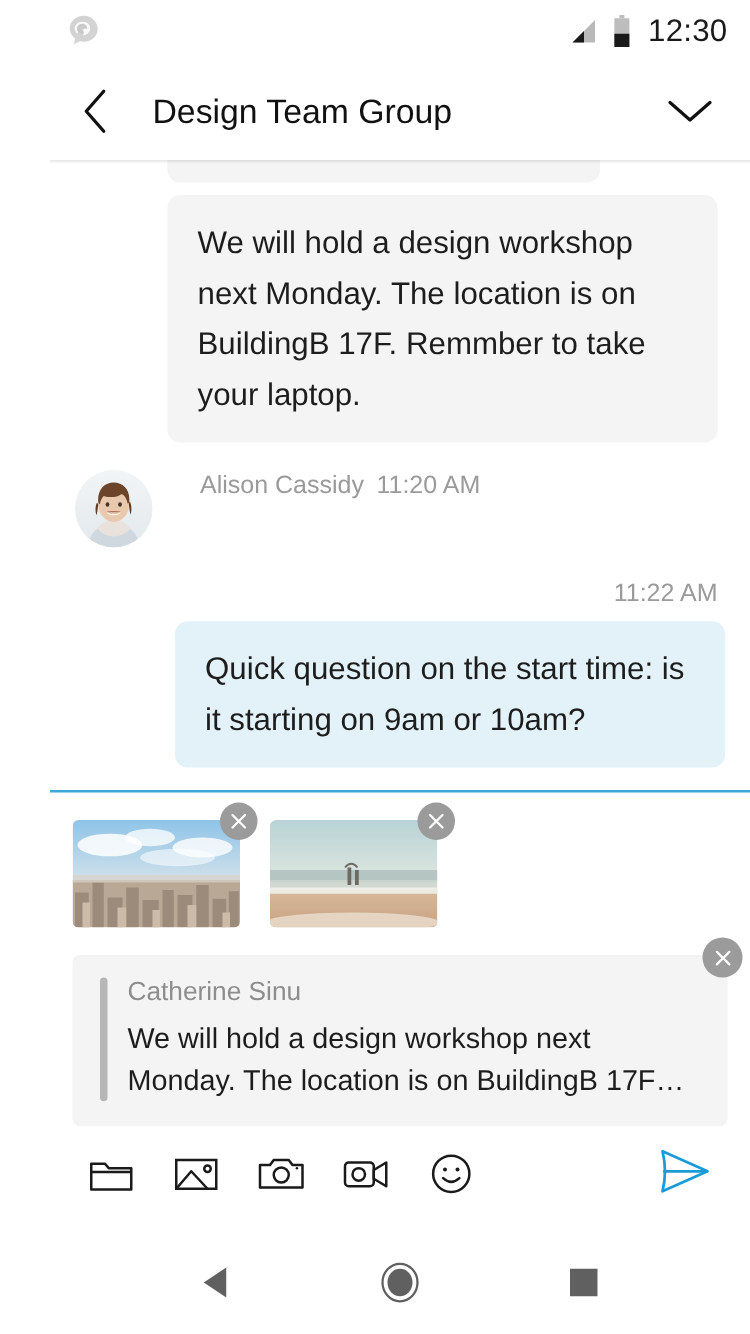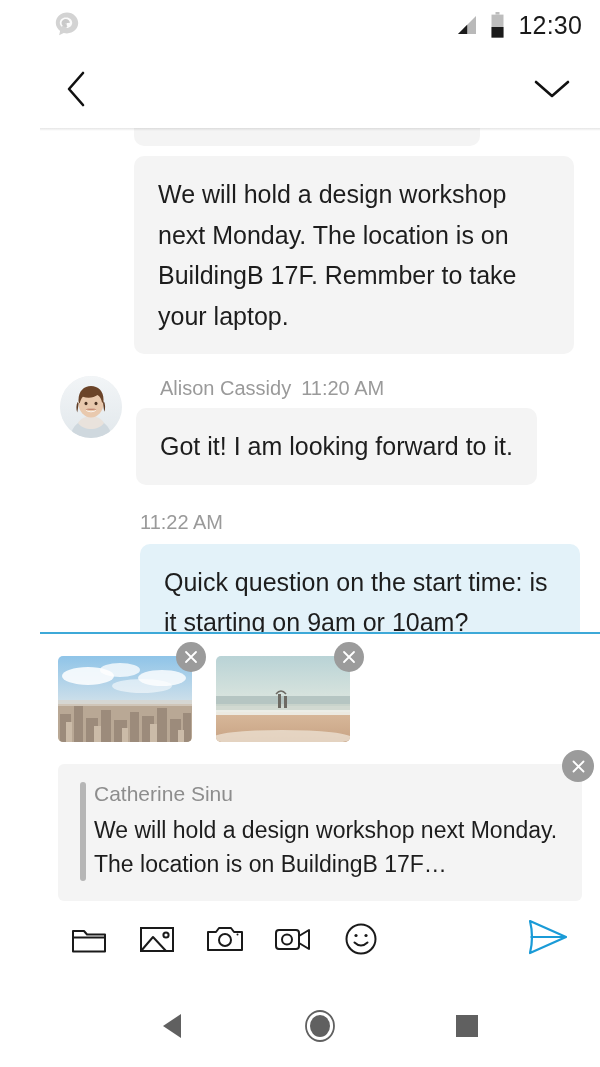--- a/index.html
+++ b/index.html
@@ -104,20 +104,21 @@
   .msg-meta {
     font-size: 20px;
     color: #9a9a9a;
     margin: 1px 0 8px 24px;
     white-space: nowrap;
   }
   .msg-meta .meta-time { margin-left: 10px; }
   .meta-right {
     font-size: 20px;
     color: #9a9a9a;
+    text-align: right;
     margin: 0 6px 10px 0;
   }
   .bubble {
     border-radius: 10px;
     padding: 18px 24px;
     font-size: 25px;
     line-height: 1.62;
     color: #1d1d1d;
     word-wrap: break-word;
   }
@@ -164,21 +165,21 @@
   }
   .x-btn svg { width: 14px; height: 14px; display: block; }
 
   .quote-wrap { position: relative; padding: 16px 18px 0 18px; }
   .quote-card {
     position: relative;
     background: #f4f4f4;
     border-radius: 6px;
     padding: 18px 20px 20px 22px;
     display: flex;
-    gap: 8px;
+    gap: 16px;
   }
   .quote-bar {
     flex: 0 0 6px;
     width: 6px;
     background: #b6b6b6;
     border-radius: 3px;
   }
   .quote-body { display: flex; flex-direction: column; min-width: 0; }
   .quote-name {
     font-size: 21px;
@@ -295,20 +296,21 @@
   </div>
 
   <div class="header">
     <div class="back-btn">
       <span class="chev-back">
         <svg viewBox="0 0 20 36" xmlns="http://www.w3.org/2000/svg">
           <polyline points="17,2 3,18 17,34" fill="none" stroke="#111111" stroke-width="2.6" stroke-linecap="round" stroke-linejoin="round"></polyline>
         </svg>
       </span>
     </div>
+    <div class="header-title">Design Team Group</div>
     <div class="header-spacer"></div>
     <div class="expand-btn">
       <span class="chev-down">
         <svg viewBox="0 0 36 20" xmlns="http://www.w3.org/2000/svg">
           <polyline points="2,3 18,17 34,3" fill="none" stroke="#111111" stroke-width="2.6" stroke-linecap="round" stroke-linejoin="round"></polyline>
         </svg>
       </span>
     </div>
   </div>
 
@@ -346,21 +348,20 @@
             <ellipse cx="36" cy="27.5" rx="1.5" ry="1.8" fill="#4a3324"></ellipse>
             <path d="M25.5 33.5c2 2.6 9 2.6 11 0-1.2 3.6-9.8 3.6-11 0z" fill="#ffffff"></path>
             <path d="M25.5 33.3c2-.6 9-.6 11 0-1 .6-10 .6-11 0z" fill="#b5715e"></path>
           </g>
         </svg>
       </div>
       <div class="msg-col">
         <div class="msg-meta">
           <span>Alison Cassidy</span><span class="meta-time">11:20 AM</span>
         </div>
-        <div class="bubble grey">Got it! I am looking forward to it.</div>
       </div>
     </div>
 
     <div class="msg-row outgoing" style="margin-top:26px;">
       <div class="msg-col">
         <div class="meta-right">11:22 AM</div>
         <div class="bubble blue">Quick question on the start time: is it starting on 9am or 10am?</div>
       </div>
     </div>
   </div>

